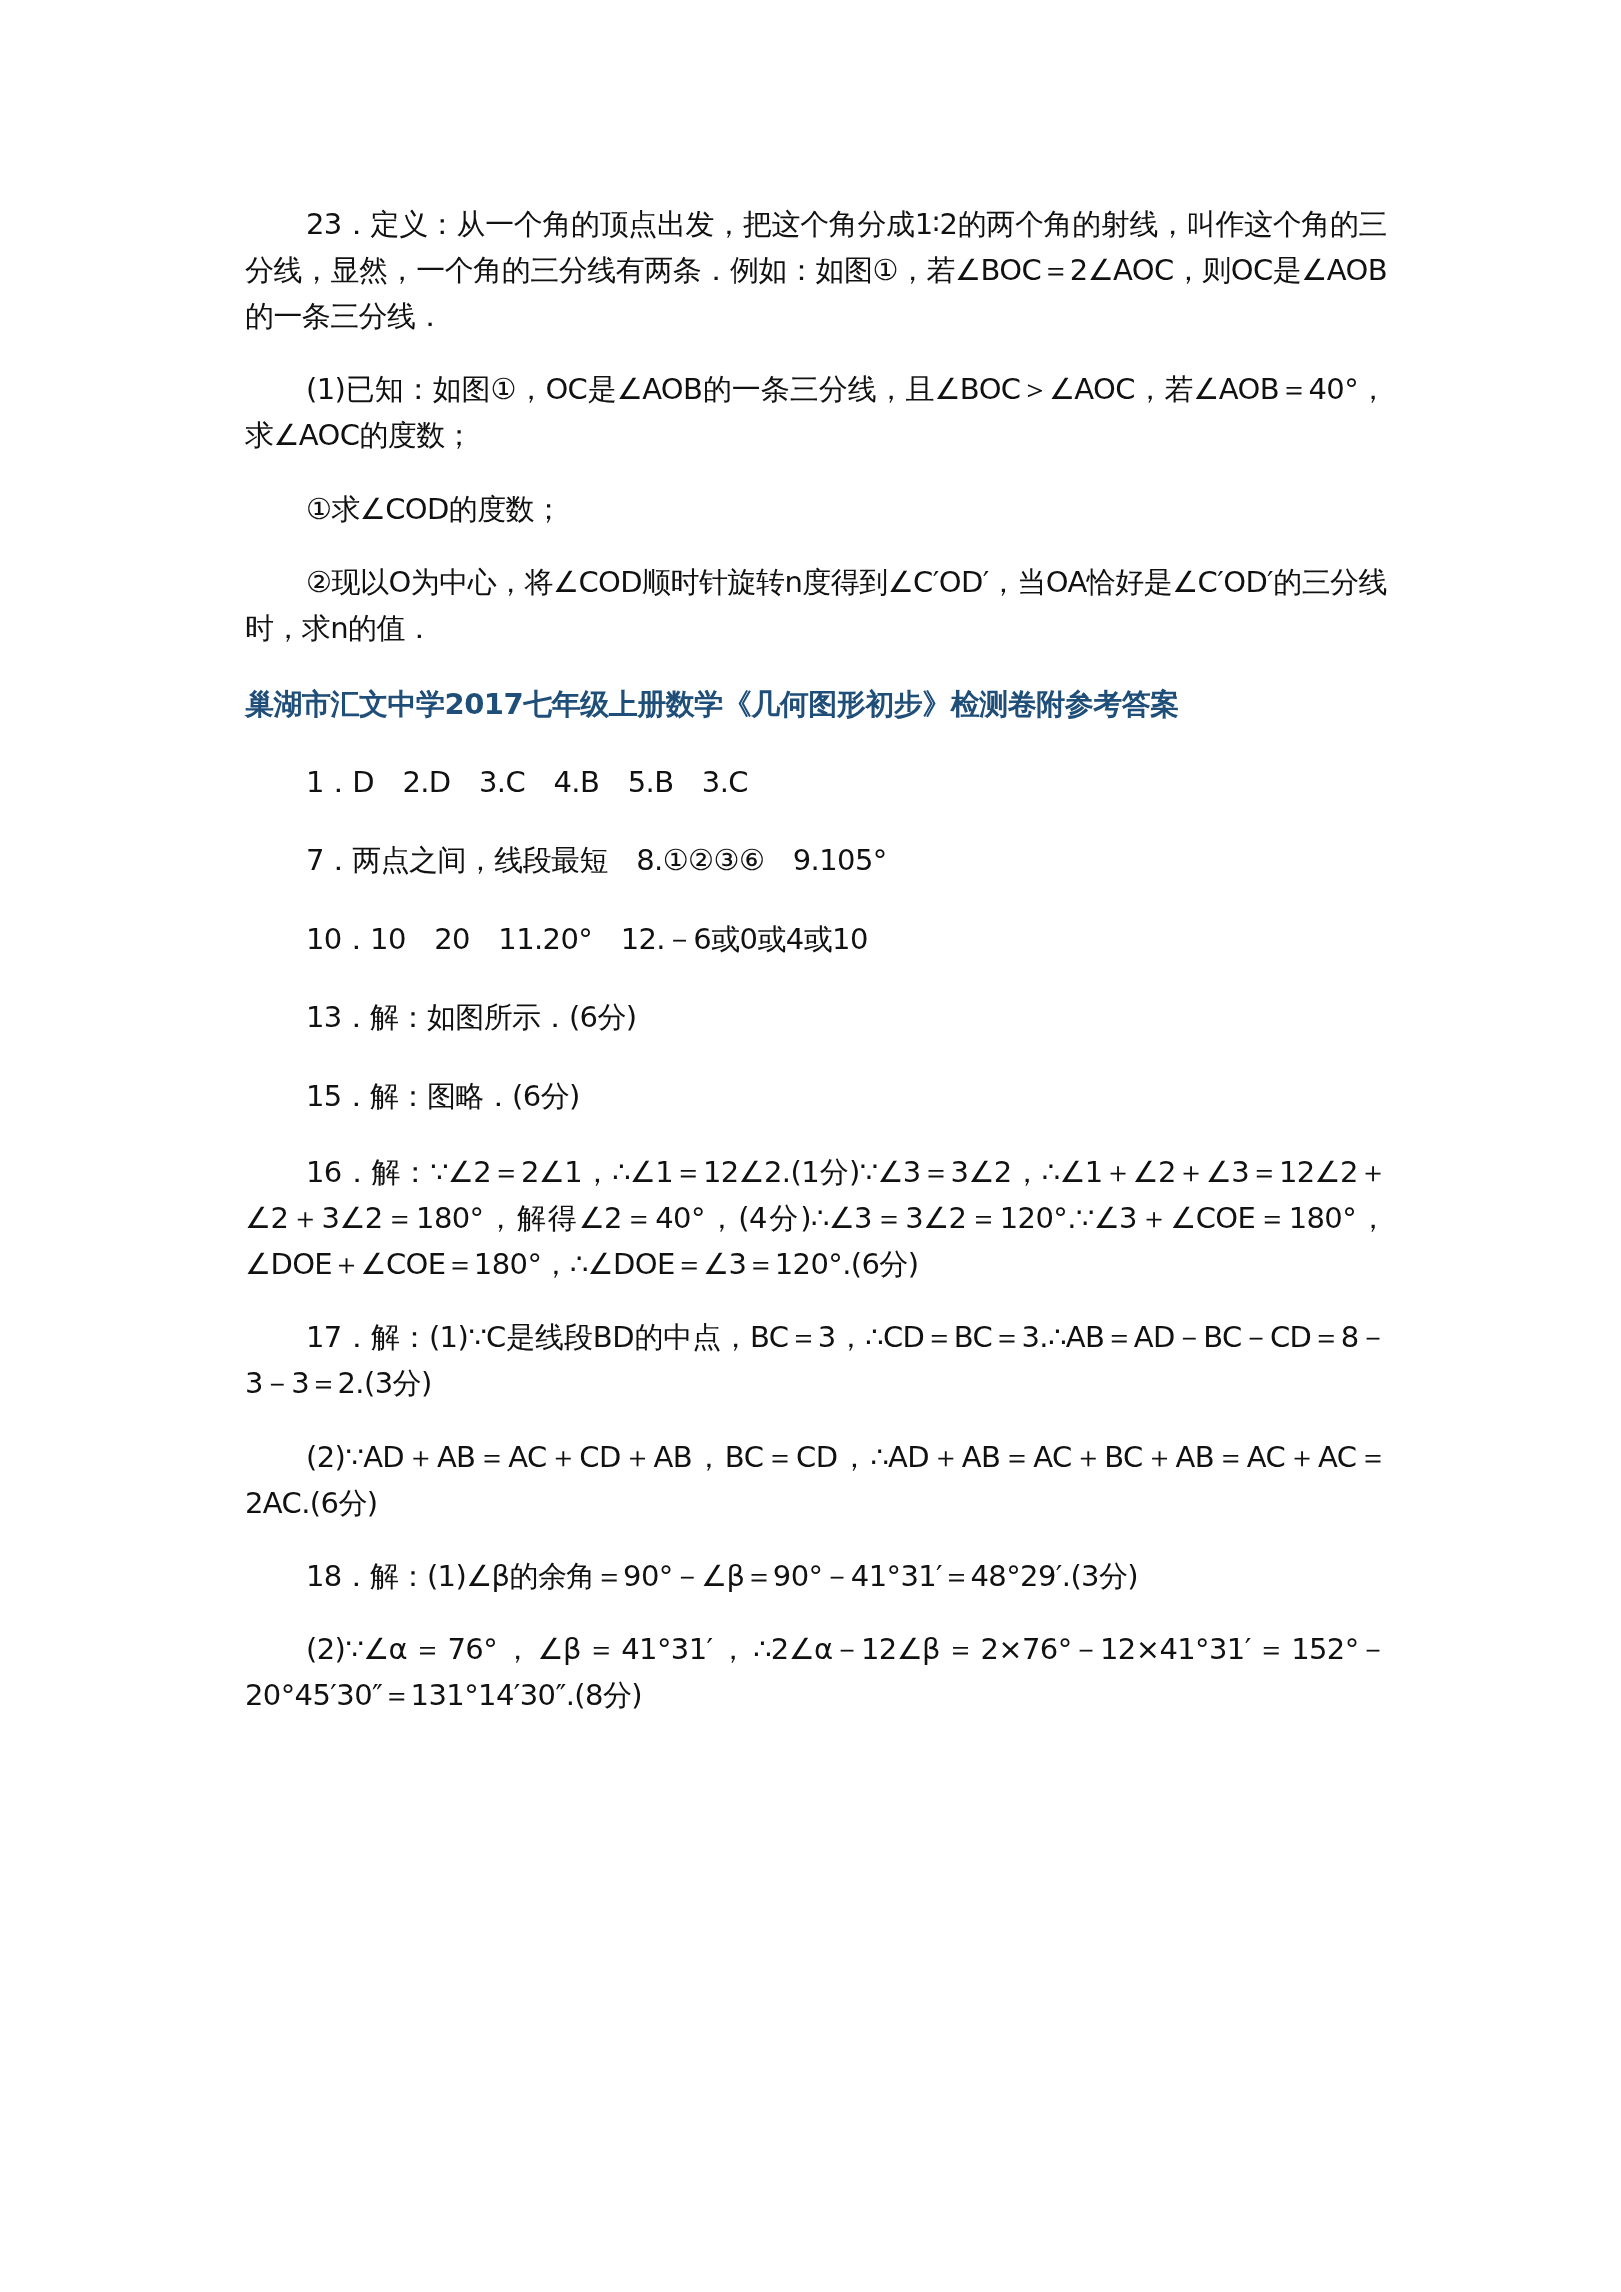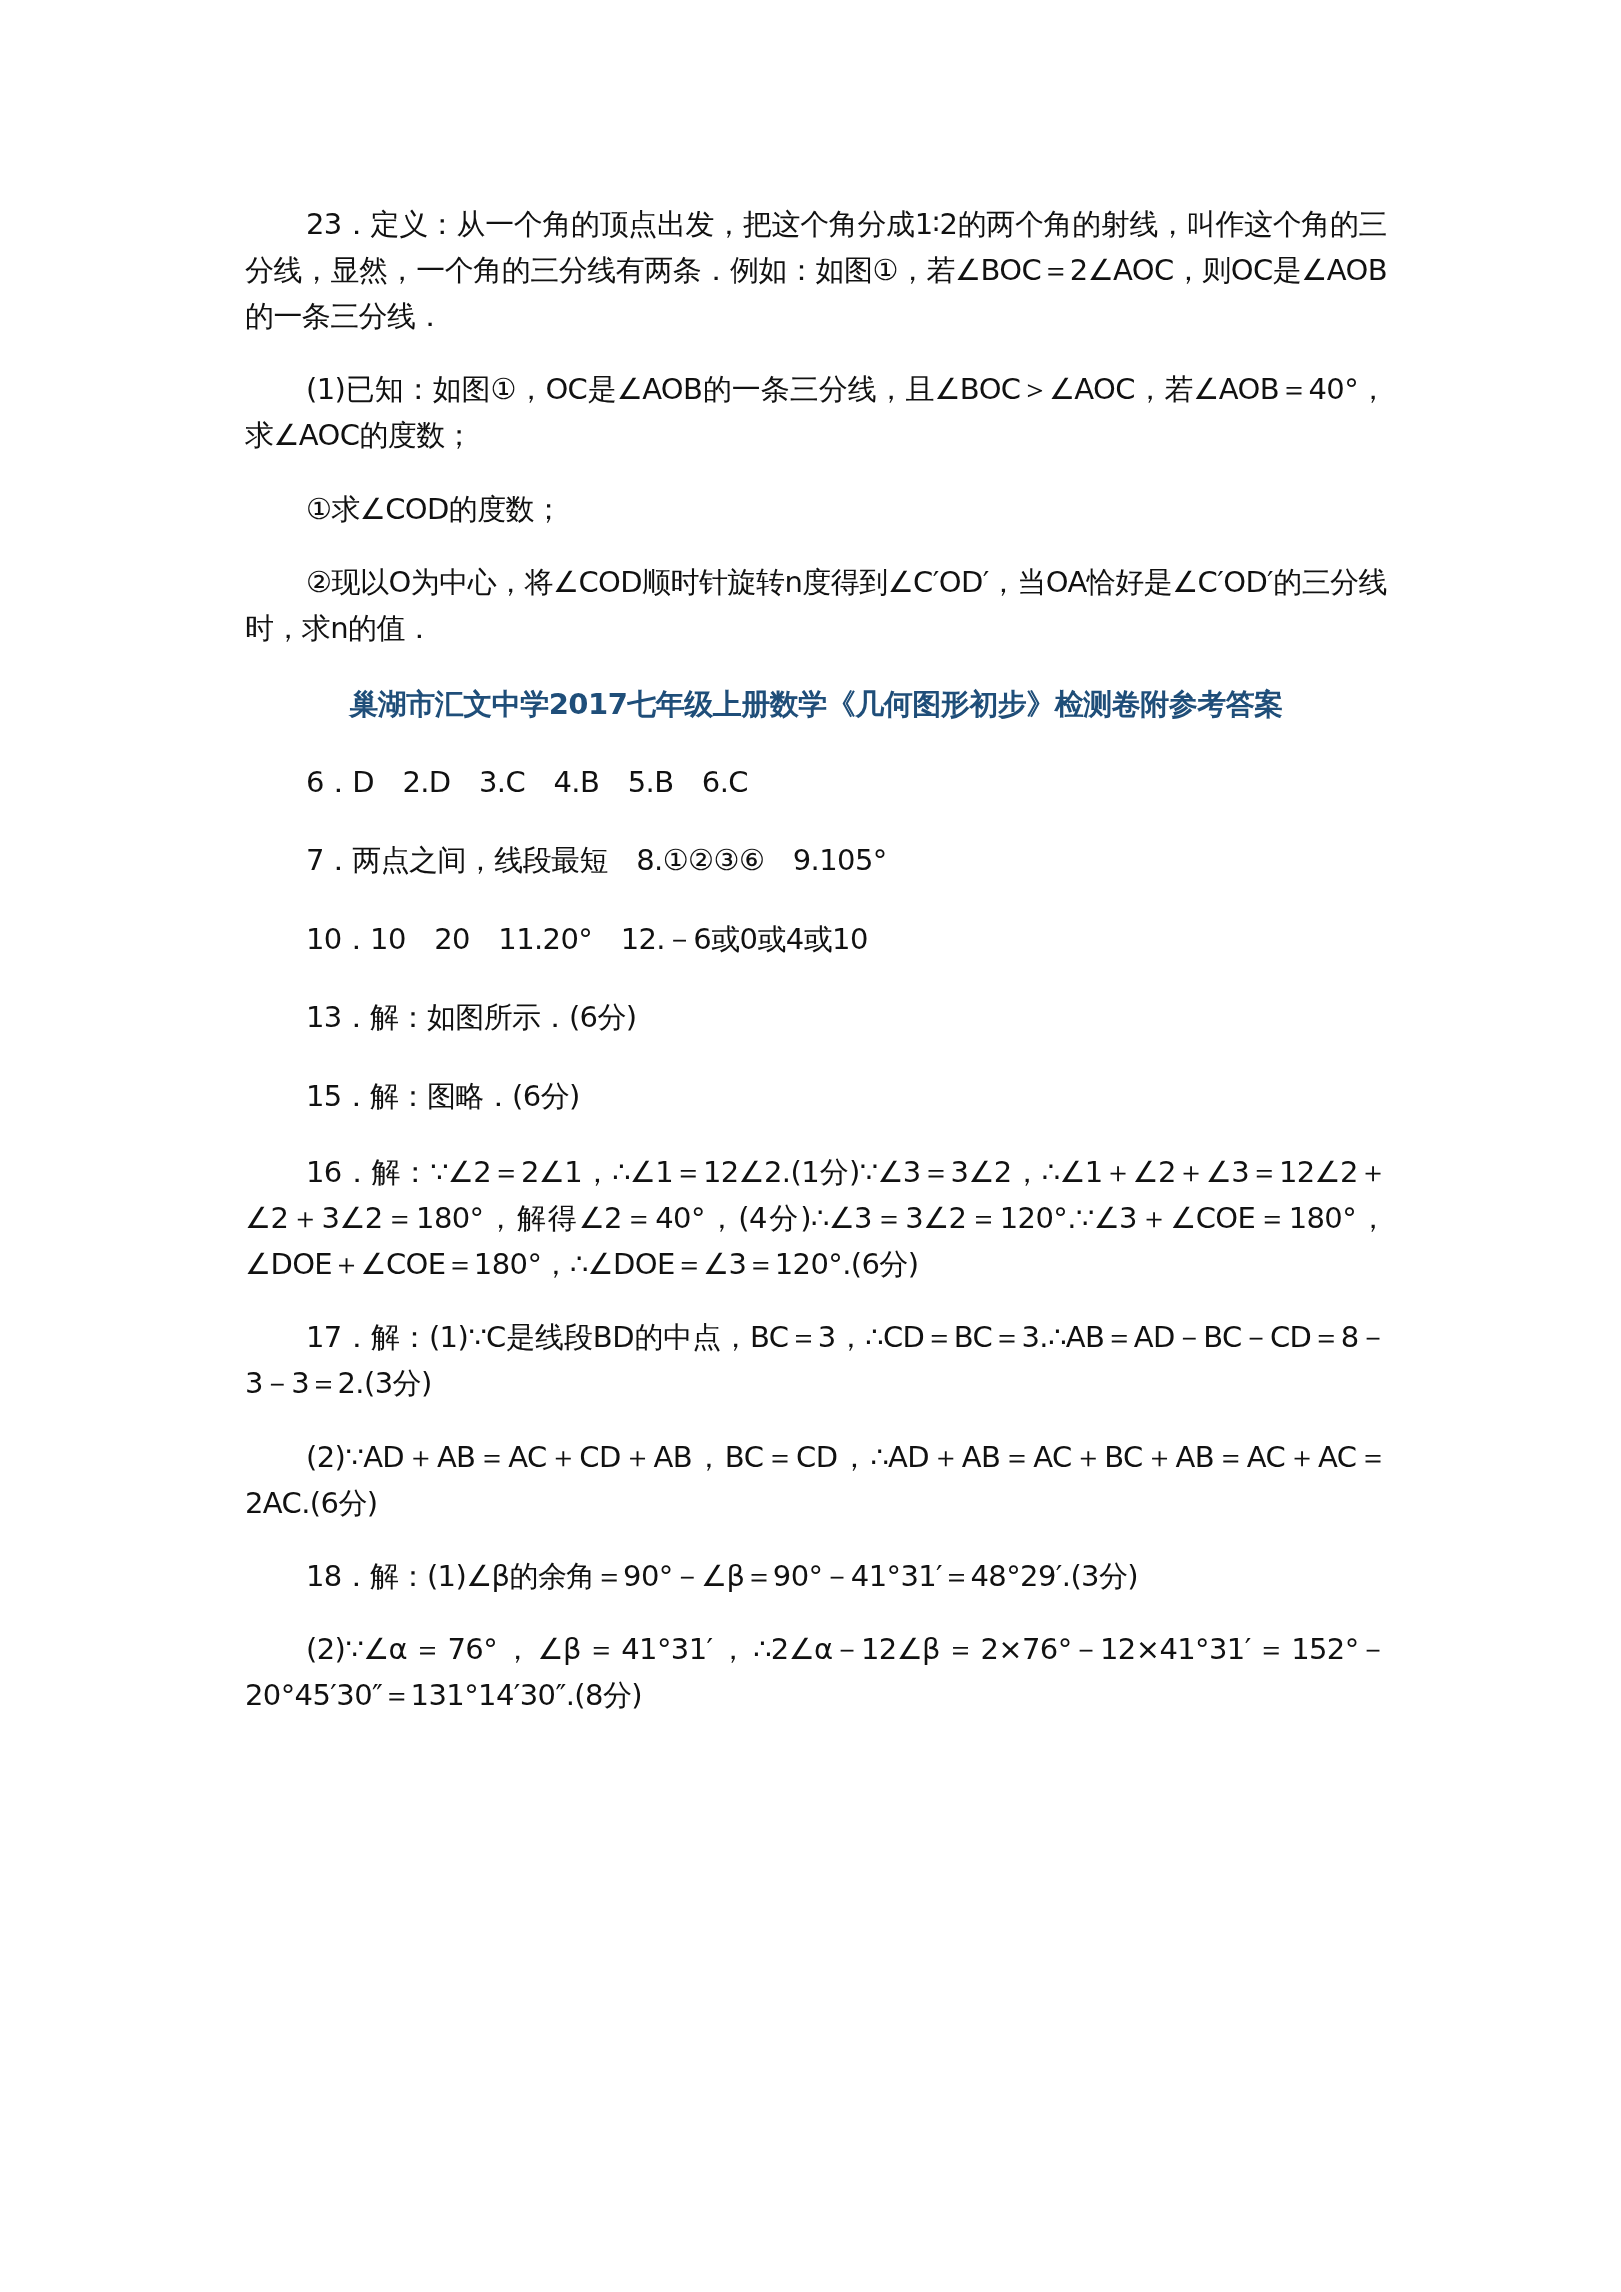--- a/index.html
+++ b/index.html
@@ -2,37 +2,37 @@
 <html><head>
 <meta charset="utf-8">
 <style>
   html, body { margin:0; padding:0; background:#ffffff; }
   body { width:1621px; height:2293px; position:relative; overflow:hidden;
          font-family:"DejaVu Sans","Liberation Sans",sans-serif; color:#111; }
   .page { position:absolute; left:245px; top:201px; width:1142px; }
   .para { font-size:29px; line-height:46px; margin:0 0 27.4px 0; text-indent:61px;
           letter-spacing:-0.6px; text-align:justify; }
   .title { font-family:"DejaVu Sans","Liberation Sans",sans-serif; font-weight:bold;
-           color:#1F4E79; font-size:29px; text-align:center; line-height:51px;
+           color:#1F4E79; font-size:29px; text-align:left; line-height:51px;
            margin:0 0 27.4px 0; letter-spacing:-0.5px; }
   .answer-line { font-size:29px; line-height:51px; margin:0 0 27.4px 0; text-indent:61px;
                  letter-spacing:-0.6px; white-space:pre; }
 </style>
 </head>
 <body>
 
 <div class="page">
   <p class="para">23．定义：从一个角的顶点出发，把这个角分成1∶2的两个角的射线，叫作这个角的三分线，显然，一个角的三分线有两条．例如：如图①，若∠BOC＝2∠AOC，则OC是∠AOB的一条三分线．</p>
   <p class="para">(1)已知：如图①，OC是∠AOB的一条三分线，且∠BOC＞∠AOC，若∠AOB＝40°，求∠AOC的度数；</p>
   <p class="para">①求∠COD的度数；</p>
   <p class="para">②现以O为中心，将∠COD顺时针旋转n度得到∠C′OD′，当OA恰好是∠C′OD′的三分线时，求n的值．</p>
 
   <div class="title">巢湖市汇文中学2017七年级上册数学《几何图形初步》检测卷附参考答案</div>
 
-  <div class="answer-line">6．D　2.D　3.C　4.B　5.B　6.C</div>
+  <div class="answer-line">1．D　2.D　3.C　4.B　5.B　3.C</div>
   <div class="answer-line">7．两点之间，线段最短　8.①②③⑥　9.105°</div>
   <div class="answer-line">10．10　20　11.20°　12.－6或0或4或10</div>
   <div class="answer-line">13．解：如图所示．(6分)</div>
   <div class="answer-line">15．解：图略．(6分)</div>
 
   <p class="para">16．解：∵∠2＝2∠1，∴∠1＝12∠2.(1分)∵∠3＝3∠2，∴∠1＋∠2＋∠3＝12∠2＋∠2＋3∠2＝180°，解得∠2＝40°，(4分)∴∠3＝3∠2＝120°.∵∠3＋∠COE＝180°，∠DOE＋∠COE＝180°，∴∠DOE＝∠3＝120°.(6分)</p>
   <p class="para">17．解：(1)∵C是线段BD的中点，BC＝3，∴CD＝BC＝3.∴AB＝AD－BC－CD＝8－3－3＝2.(3分)</p>
   <p class="para">(2)∵AD＋AB＝AC＋CD＋AB，BC＝CD，∴AD＋AB＝AC＋BC＋AB＝AC＋AC＝2AC.(6分)</p>
   <p class="para">18．解：(1)∠β的余角＝90°－∠β＝90°－41°31′＝48°29′.(3分)</p>
   <p class="para">(2)∵∠α＝76°，∠β＝41°31′，∴2∠α－12∠β＝2×76°－12×41°31′＝152°－20°45′30″＝131°14′30″.(8分)</p>

